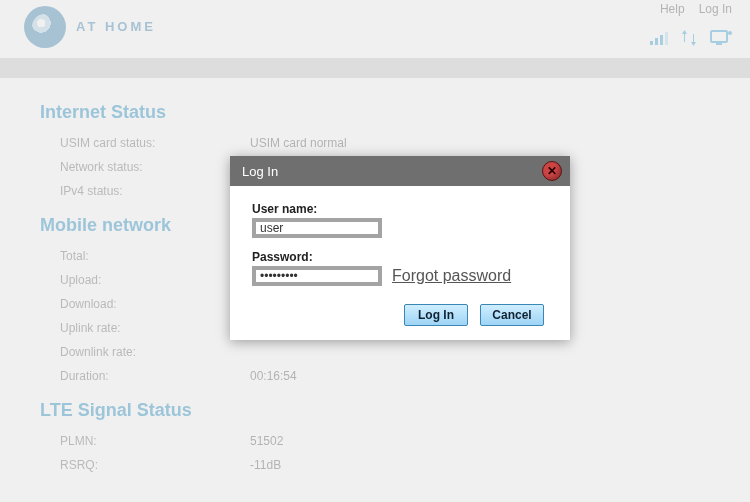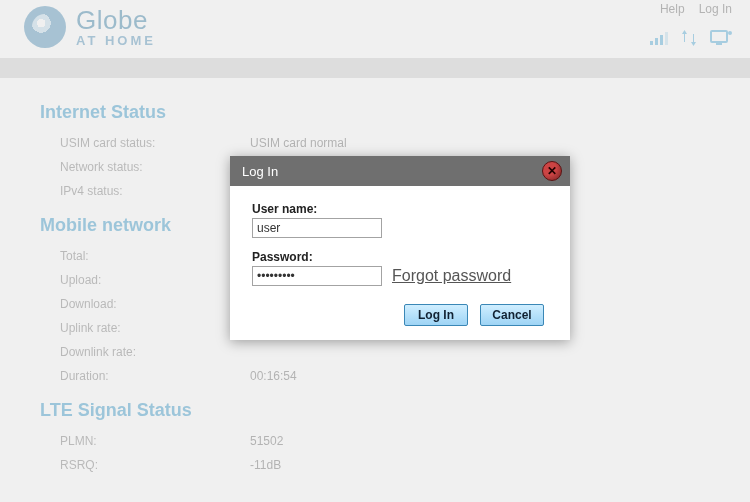--- a/index.html
+++ b/index.html
@@ -70,21 +70,21 @@
     background: radial-gradient(circle at 35% 35%, #c44 0 40%, #722 100%);
     border:1px solid #5b1212;
     display:flex; align-items:center; justify-content:center;
     cursor:pointer; color:#200; font-size:12px; font-weight:bold;
   }
   .modal-body { padding: 16px 22px 14px 22px; }
   .field-group { margin-bottom: 12px; }
   .field-label { font-weight:bold; color:#222; font-size:12px; margin-bottom:2px; }
   .field-row { display:flex; align-items:center; gap:10px; }
   .text-input {
-    width:130px; height:20px; border:1px solid #a3a3a3;
+    width:130px; height:20px; border:4px solid #a3a3a3;
     padding:1px 4px; font-size:12px; color:#333;
     font-family: Arial;
   }
   .forgot { color:#555; text-decoration:underline; font-size:16px; cursor:pointer; }
   .modal-actions { display:flex; justify-content:flex-end; gap:12px; margin-top:18px; margin-right:4px;}
   .btn {
     min-width:64px; height:22px;
     background: linear-gradient(#cfeeff, #9ed4f5);
     border:1px solid #3a87b6; color:#123; font-size:12px; font-weight:bold;
     cursor:pointer;
@@ -92,21 +92,20 @@
   }
 </style>
 </head>
 <body>
 
 <div class="page">
   <div class="header">
     <div class="brand">
       <div class="logo-circle"></div>
       <div class="brand-text">
-        <div class="brand-title">Globe</div>
         <div class="brand-sub">AT HOME</div>
       </div>
     </div>
     <div class="top-right">
       <div class="top-links">
         <span>Help</span>
         <span>Log In</span>
       </div>
       <div class="status-icons">
         <span>

